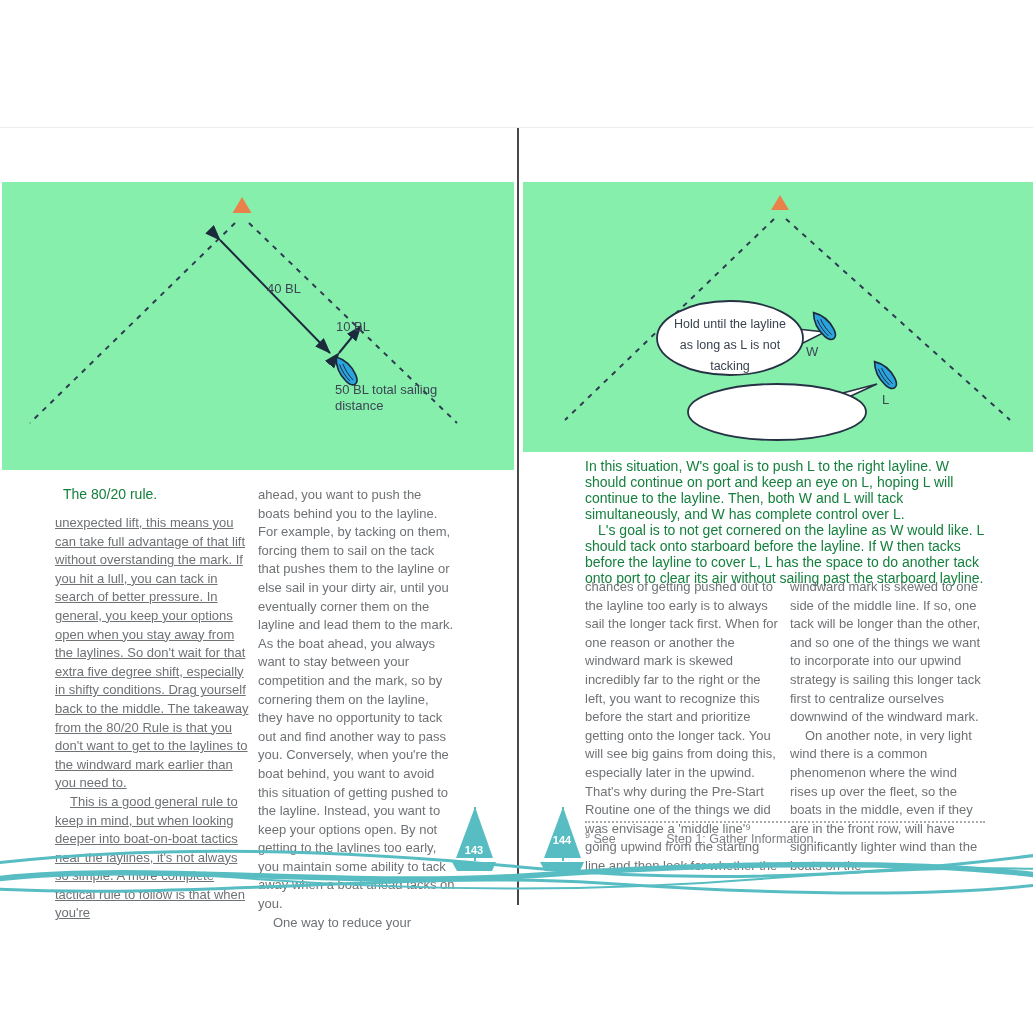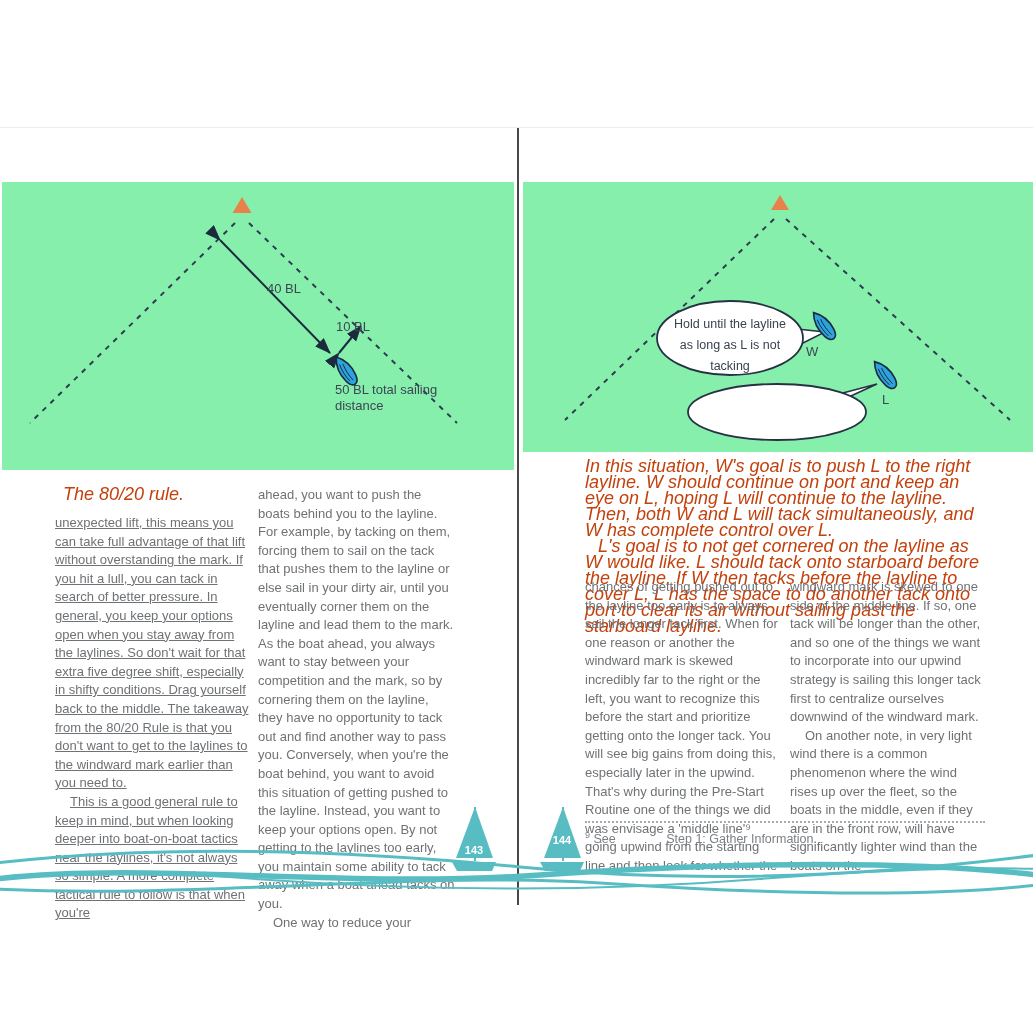--- a/index.html
+++ b/index.html
@@ -6,21 +6,21 @@
   #page{position:relative;width:1033px;height:1033px;background:#ffffff;overflow:hidden;
         font-family:"Liberation Sans",sans-serif;}
   .hairline{position:absolute;left:0;top:127px;width:1033px;height:1px;background:#ededed;}
   .divider{position:absolute;left:517px;top:128px;width:2px;height:777px;background:#474747;}
   .diagram{position:absolute;background:#86efac;}
   #diag-left{left:2px;top:182px;width:512px;height:288px;}
   #diag-right{left:523px;top:182px;width:510px;height:270px;}
   .diagram svg{position:absolute;left:0;top:0;}
   .diag-label{position:absolute;color:#3d4654;font-size:13px;line-height:16px;}
   .bubble-text{position:absolute;color:#39424e;font-size:12.5px;line-height:21px;text-align:center;}
-  .caption{position:absolute;font-style:italic;color:#c2410c;font-size:18px;line-height:16px;}
+  .caption{position:absolute;color:#15803d;font-size:14px;line-height:16px;}
   .bodycol{position:absolute;color:#6f7275;font-size:13px;line-height:18.6px;}
   .bodycol p{margin:0;}
   .bodycol p.indent{text-indent:15px;}
   .caption p{margin:0;}
   .caption p.indent{text-indent:13px;}
   .dotted-rule{position:absolute;left:585px;top:821px;width:400px;height:0;border-top:2px dotted #a8acb0;}
   .footnote{position:absolute;left:585px;top:830px;width:400px;color:#7c7f83;font-size:12.5px;}
   .footnote sup{font-size:9px;}
   .footnote .fn-title{margin-left:47px;}
   .pgboat{position:absolute;width:50px;height:68px;}

